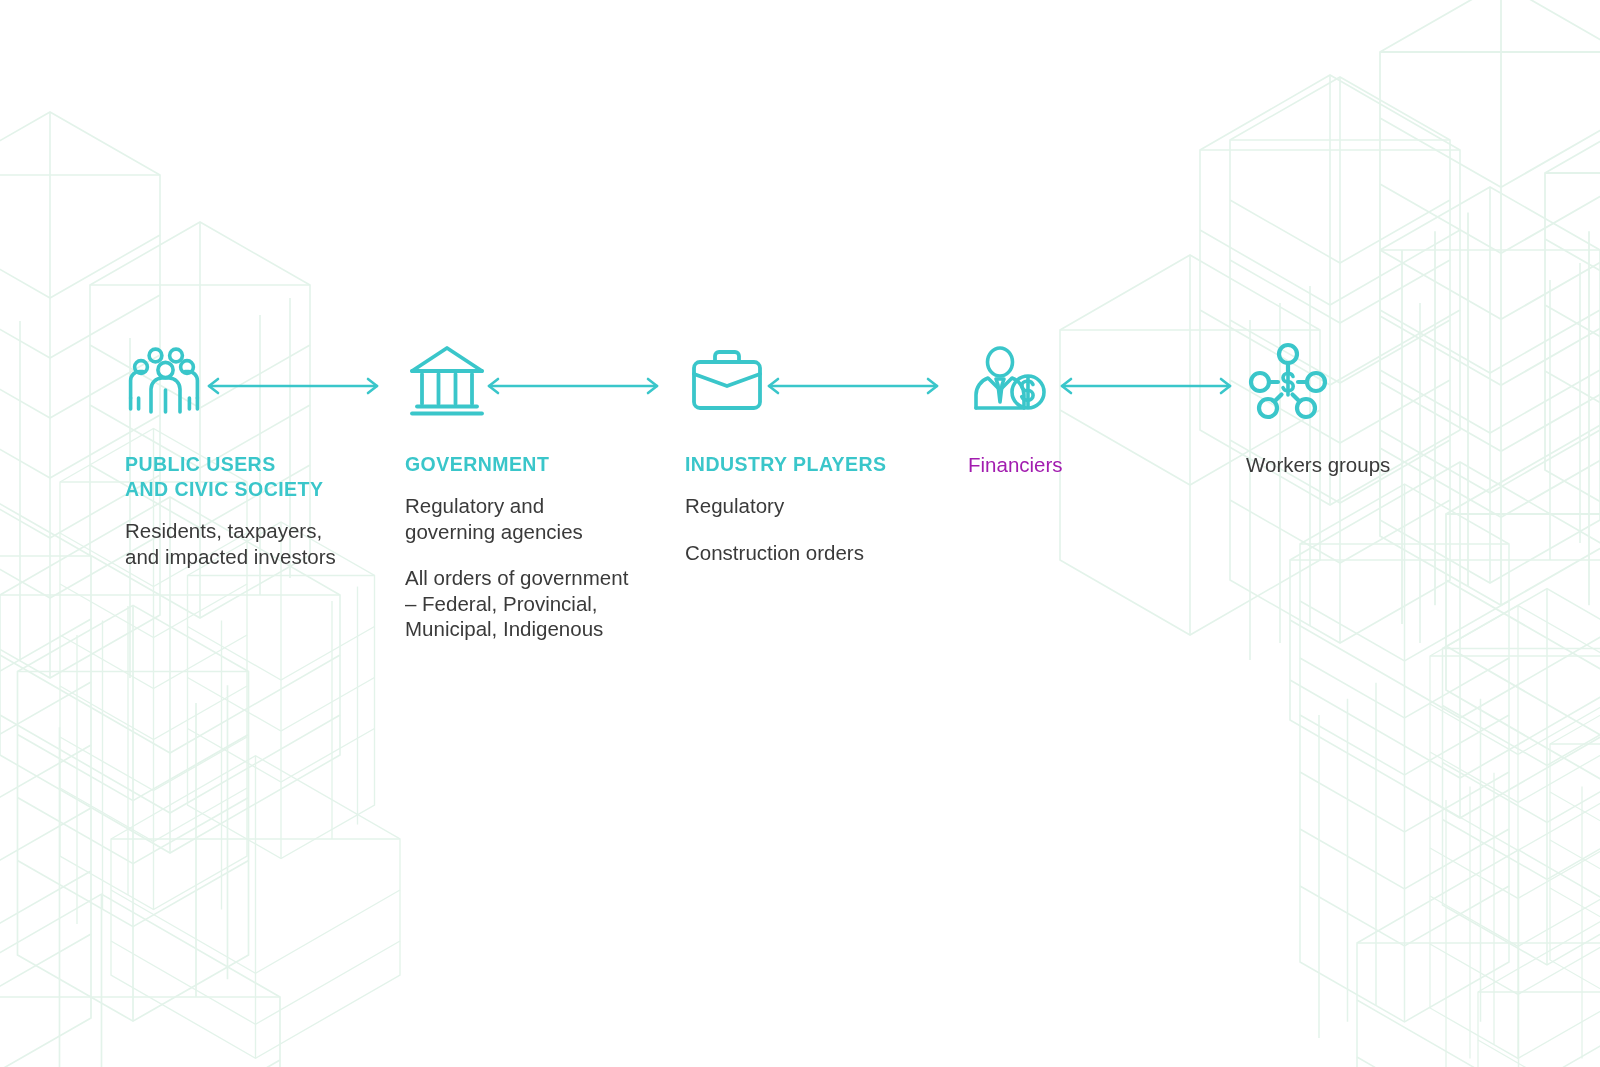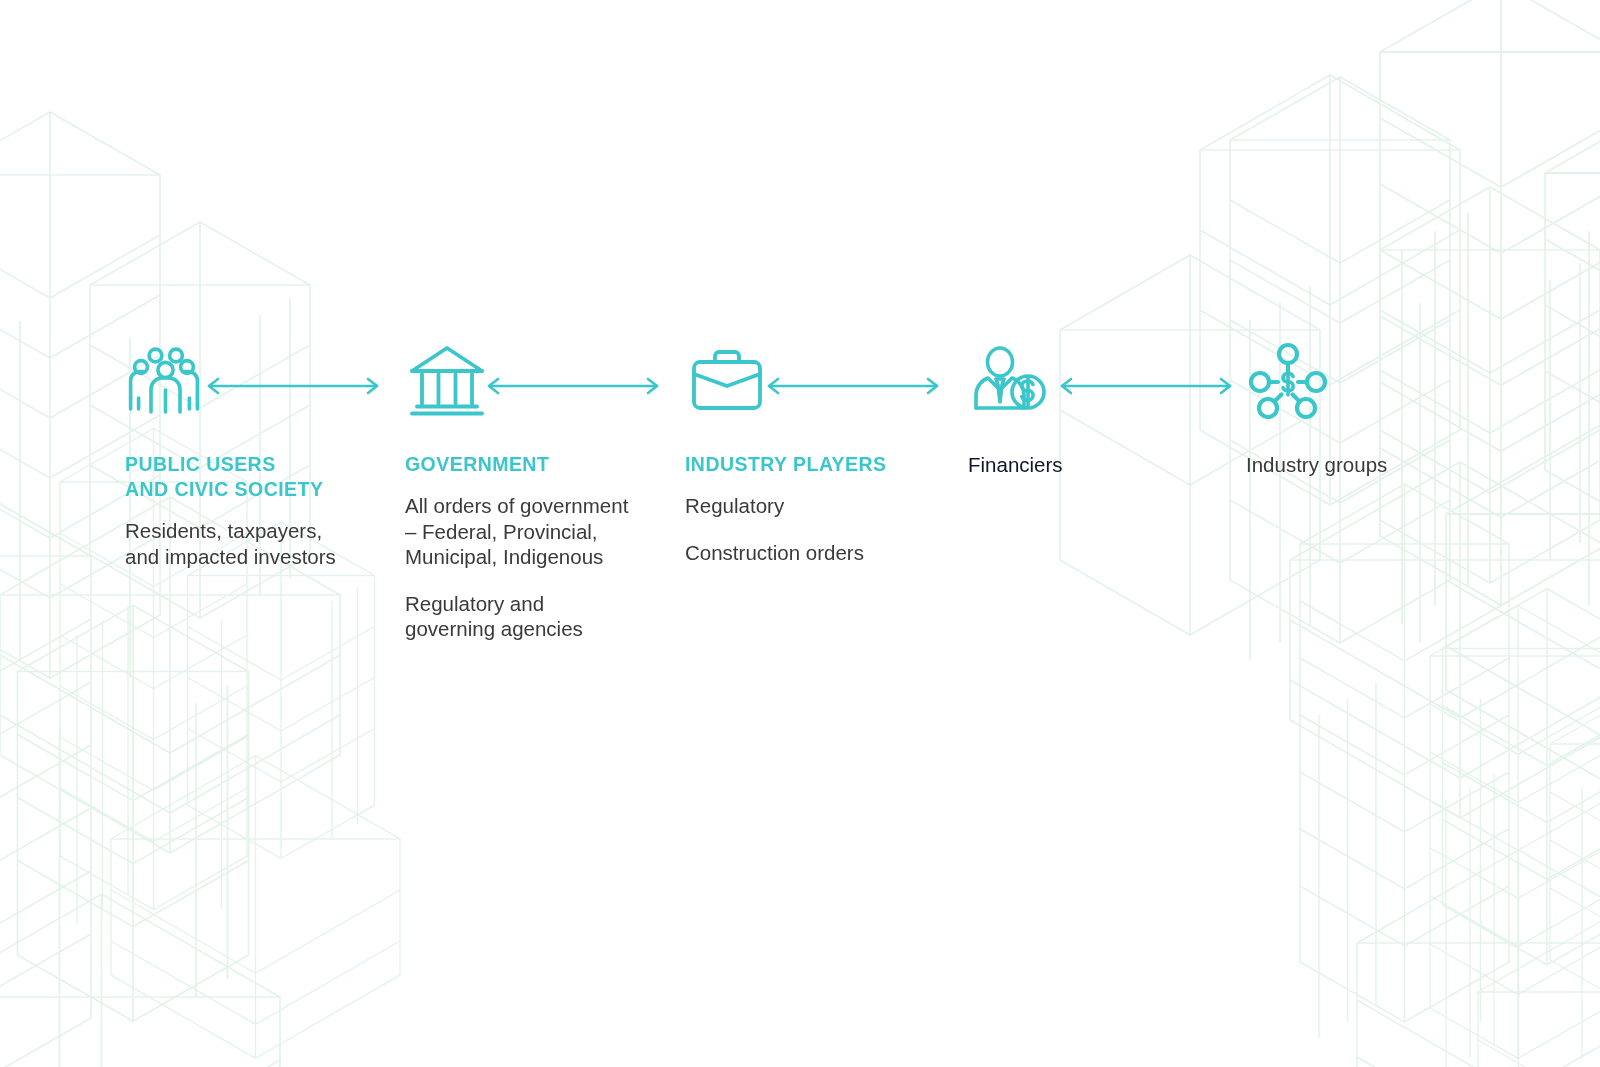--- a/index.html
+++ b/index.html
@@ -67,21 +67,21 @@
     font-size: 19.5px;
     font-weight: bold;
     letter-spacing: 0.45px;
     line-height: 25px;
     margin: 0 0 16px 0;
     text-transform: uppercase;
     white-space: pre-line;
   }
 
   .heading.plain {
-    color: #0f172a;
+    color: #a21caf;
     font-weight: normal;
     font-size: 20.5px;
     letter-spacing: 0;
     text-transform: none;
   }
 
   .para {
     color: #3a3a3a;
     font-size: 20.5px;
     line-height: 25.5px;
@@ -242,22 +242,22 @@
       <svg class="arrow" width="180" height="20" style="left:78px;" viewBox="0 0 180 20" xmlns="http://www.w3.org/2000/svg">
         <g stroke="#3ac6ca" stroke-width="2.6" fill="none" stroke-linecap="round" stroke-linejoin="round">
           <line x1="6" y1="10" x2="174" y2="10"></line>
           <polyline points="15,3 6,10 15,17"></polyline>
           <polyline points="165,3 174,10 165,17"></polyline>
         </g>
       </svg>
     </div>
     <div class="text-block">
       <h3 class="heading">GOVERNMENT</h3>
+      <p class="para">Regulatory and governing agencies</p>
       <p class="para">All orders of government – Federal, Provincial, Municipal, Indigenous</p>
-      <p class="para">Regulatory and governing agencies</p>
     </div>
   </div>
 
   <div class="column c2">
     <div class="icon-row">
       <svg class="icon-box" viewBox="0 0 84 84" xmlns="http://www.w3.org/2000/svg">
         <g fill="none" stroke="#3ac6ca" stroke-width="3.8" stroke-linecap="round" stroke-linejoin="round">
           <path d="M30 22 L30 16 a4 4 0 0 1 4 -4 h16 a4 4 0 0 1 4 4 L54 22"></path>
           <rect x="9" y="22" width="66" height="46" rx="6"></rect>
           <path d="M9 34 L42 46 L75 34"></path>
@@ -329,17 +329,17 @@
           <line x1="53.6" y1="61.6" x2="46.5" y2="54.5"></line>
 
           <g stroke-width="3.6">
             <path d="M47 36.5 a4.6 4.6 0 0 0 -4.6 -3 h-1.2 a4.2 4.2 0 0 0 0 8.4 h1.6 a4.4 4.4 0 0 1 0 8.8 h-1.3 a4.8 4.8 0 0 1 -4.5 -3.1"></path>
             <line x1="42" y1="30" x2="42" y2="55"></line>
           </g>
         </g>
       </svg>
     </div>
     <div class="text-block">
-      <p class="para">Industry groups</p>
+      <p class="para">Workers groups</p>
     </div>
   </div>
 
 </div>
 
 </body></html>

